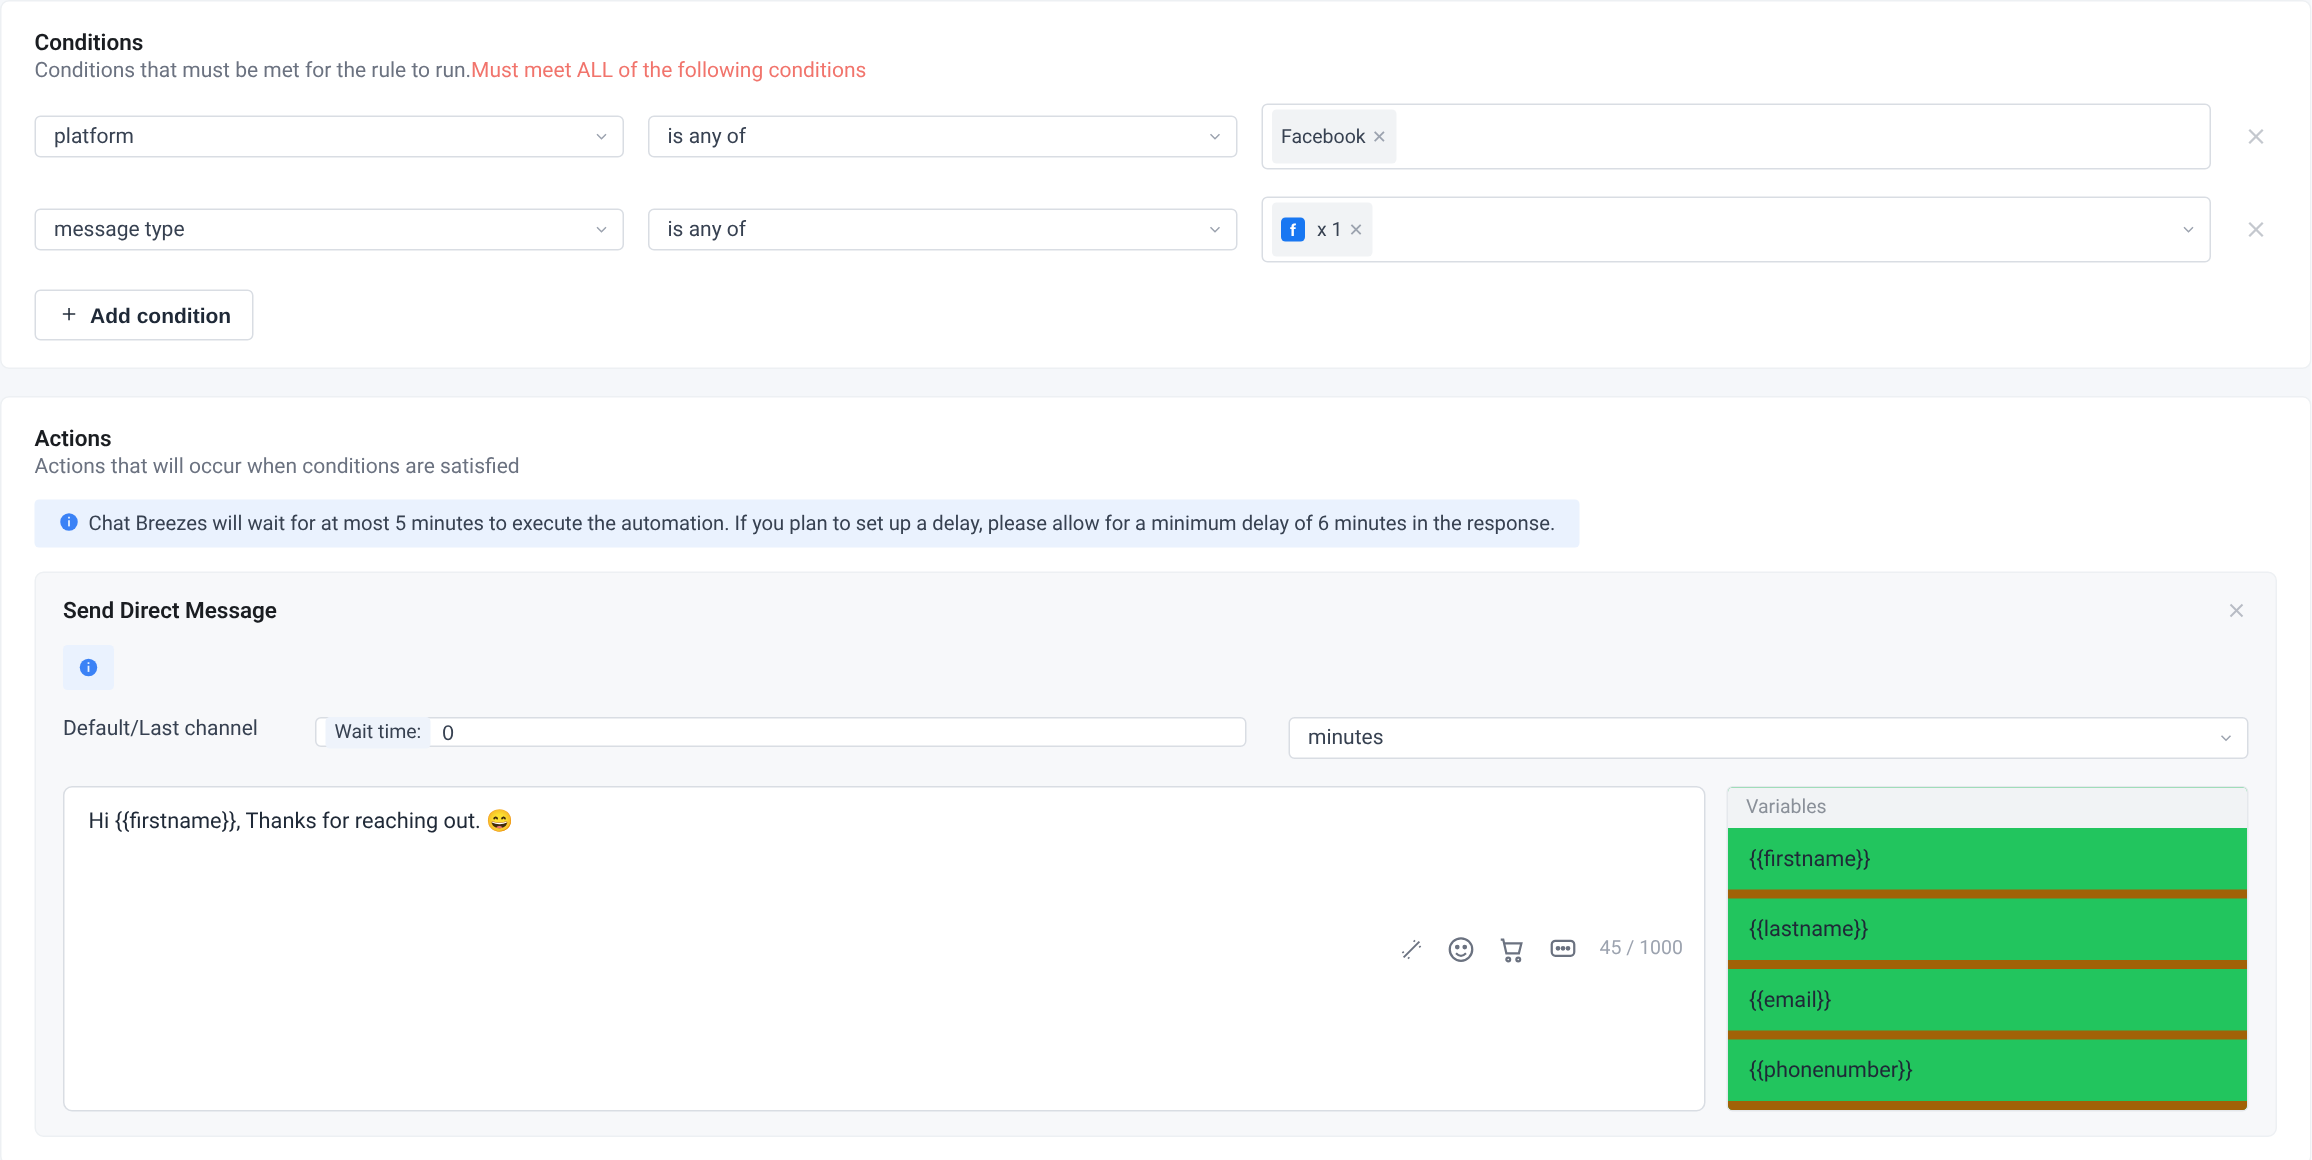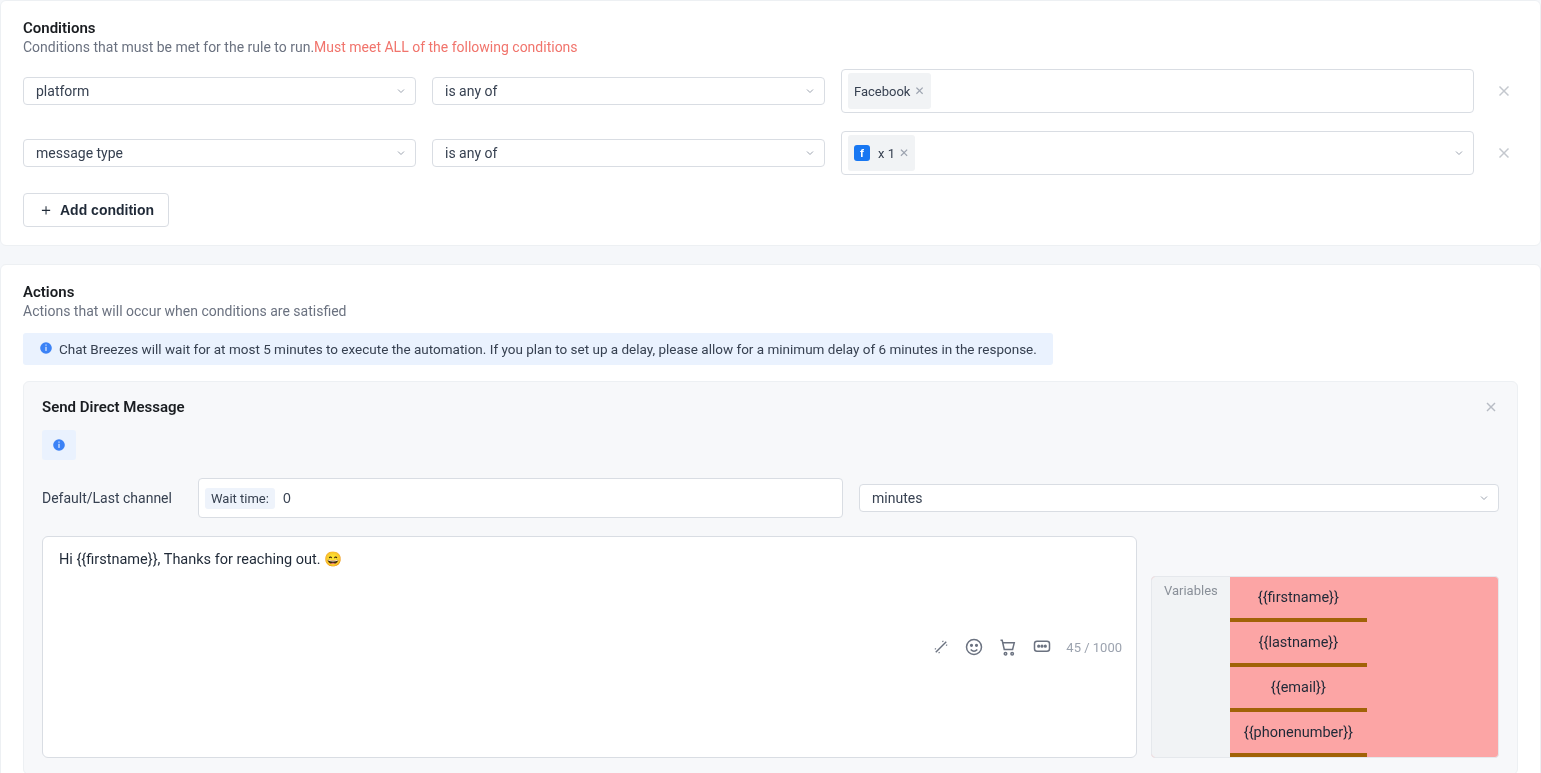--- a/index.html
+++ b/index.html
@@ -172,35 +172,35 @@
     align-items: center;
     gap: 6px;
     font-size: 13.5px;
     color: #374151;
     margin-bottom: 18px;
   }
   .info-bar2 a { color: #3b82f6; text-decoration: none; }
 
   .wait-row {
     display: flex;
-    align-items: center;
-    gap: 16px;
+    align-items: flex-start;
+    gap: 28px;
     margin-bottom: 18px;
   }
   .wait-label {
     font-size: 14px;
     color: #374151;
     flex: 0 0 140px;
   }
   .wait-input {
     display:flex; align-items:center;
     border: 1px solid #d9dde3;
     border-radius: 4px;
     background:#fff;
-    height: 40px;
+    height: 20px;
     padding: 0 10px 0 6px;
     flex: 1;
     gap: 8px;
   }
   .wait-prefix {
     background:#eef3fb;
     color:#374151;
     font-size:13px;
     padding:3px 6px;
     border-radius:3px;
@@ -244,46 +244,44 @@
     cursor:pointer;
     display:flex;align-items:center;
   }
   .counter {
     font-size:13px;
     color:#9ca3af;
   }
 
   .vars {
     flex: 0 0 348px;
-    background:#fca5a5;
+    background:#22c55e;
     border:1px solid #e5e8ec;
     border-radius:4px;
     display:flex;
-    flex-direction:row;
+    flex-direction:column;
     overflow:hidden;
     position:relative;
-    margin-top:40px;
   }
   .vars-head {
     background:#f1f3f5;
     color:#8a9099;
     font-size:13px;
     padding:6px 12px;
   }
   .vars-list {
     overflow-y:auto;
     max-height: 190px;
   }
   .var-item {
     padding: 12px 14px;
-    border-bottom:4px solid #a16207;
+    border-bottom:6px solid #a16207;
     font-size:14.5px;
     color:#1f2937;
     cursor:pointer;
-    text-align:center;
   }
 
   
   .vars-list::-webkit-scrollbar { width:8px; }
   .vars-list::-webkit-scrollbar-thumb { background:#c4c8ce; border-radius:4px; }
 
   svg { display:block; }
 </style>
 </head>
 <body>

